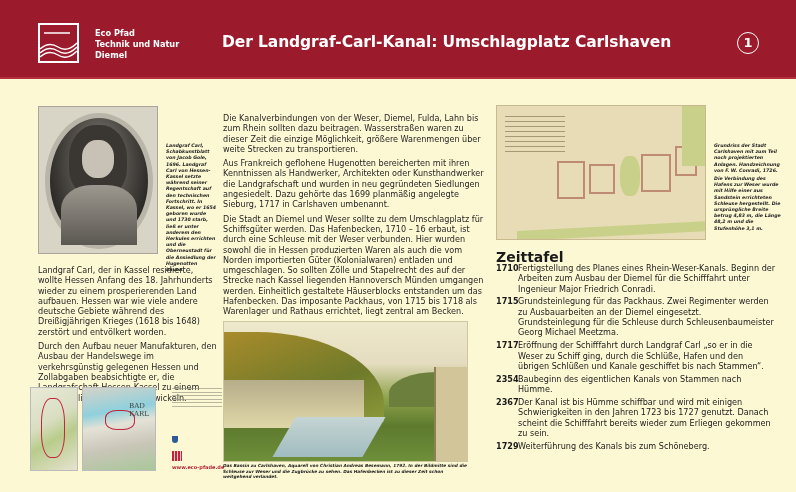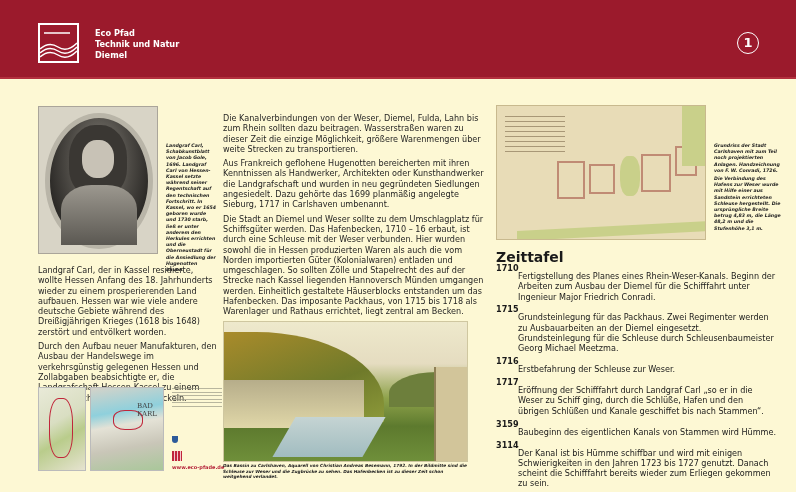--- a/index.html
+++ b/index.html
@@ -16,21 +16,21 @@
   .portrait { position: absolute; left: 38px; top: 106px; width: 120px; height: 148px; background: #d8d4c6; border: 1px solid #aaa59a; overflow: hidden; }
   .portrait .frame { position: absolute; left: 6px; top: 6px; width: 108px; height: 136px; border-radius: 50%; border: 5px solid #b9b5a8; background: radial-gradient(ellipse at 50% 35%, #8e8a82 0%, #4d4a45 45%, #2b2926 75%); }
   .portrait .face { position: absolute; left: 43px; top: 33px; width: 32px; height: 38px; border-radius: 45%; background: #c8c2b6; }
   .portrait .hair { position: absolute; left: 30px; top: 18px; width: 58px; height: 72px; border-radius: 45% 45% 40% 40%; background: #3a3733; }
   .portrait .armor { position: absolute; left: 22px; top: 78px; width: 76px; height: 60px; border-radius: 40% 40% 0 0; background: linear-gradient(180deg,#9c988f,#5b5852); }
   .caption-side { position: absolute; font-size: 4.7px; line-height: 6.2px; font-style: italic; font-weight: bold; color: #222; }
 
   .body-text { position: absolute; font-size: 8.1px; line-height: 10.3px; color: #1f1f1f; }
   .body-text p { margin-bottom: 4px; }
 
-  .maps { position: absolute; left: 38px; top: 387px; width: 96px; height: 85px; }
+  .maps { position: absolute; left: 30px; top: 387px; width: 96px; height: 85px; }
   .map1 { position: absolute; left: 0; top: 0; width: 48px; height: 84px; background: linear-gradient(150deg,#e9ead8 0%,#d9dec2 40%,#b9cc8b 60%,#e6e3d0 100%); border: 1px solid #bbb; }
   .map2 { position: absolute; left: 52px; top: 0; width: 74px; height: 84px; background: linear-gradient(170deg,#d5d3c9 0%,#8fd0dc 30%,#e4e2d6 45%,#c9c6b8 70%,#a9c79a 100%); border: 1px solid #bbb; }
   .route { position: absolute; border: 1.5px solid #c0263a; border-radius: 40%; }
   .imprint { position: absolute; left: 172px; top: 388px; width: 50px; font-size: 2.6px; line-height: 3.6px; color: #555; }
   .qr { position: absolute; left: 172px; top: 451px; width: 10px; height: 10px; background: repeating-linear-gradient(90deg,#c0263a 0 2px,#f3c8cc 2px 3px); }
   .crest { position: absolute; left: 172px; top: 436px; width: 6px; height: 7px; background: #2d5b9a; border-radius: 0 0 3px 3px; }
   .url { position: absolute; left: 172px; top: 464px; font-size: 5px; color: #b5243a; font-weight: bold; }
 
   .painting { position: absolute; left: 223px; top: 321px; width: 245px; height: 141px; overflow: hidden; border: 1px solid #cfc7a0; background: linear-gradient(180deg,#eee9cc 0%,#e5dcc0 30%,#8ea24a 55%,#5d7a2e 75%,#6f8f3a 100%); }
   .painting .hill { position: absolute; left: 0; top: 10px; width: 160px; height: 90px; background: linear-gradient(160deg,#a98b2b,#6f7a2a 60%,#8d9a3a); border-radius: 0 80% 0 0; }
@@ -42,39 +42,40 @@
 
   .plan { position: absolute; left: 496px; top: 105px; width: 210px; height: 135px; background: #e8dcb7; border: 1px solid #c8b98e; overflow: hidden; }
   .plan .bed { position: absolute; border: 2px solid #c08b74; }
   .plan .green { position: absolute; background: #c9d08a; }
   .plan .script { position: absolute; left: 8px; top: 6px; width: 60px; height: 40px; background: repeating-linear-gradient(180deg,transparent 0 4px,#7d6a4c 4px 5px); opacity: .6; }
 
   .zeittafel-title { position: absolute; left: 496px; top: 249px; font-size: 14px; font-weight: bold; }
   .timeline { position: absolute; left: 496px; top: 263px; width: 280px; font-size: 8.1px; line-height: 10.3px; }
   .tl-row { display: flex; margin-bottom: 2.6px; justify-content: flex-end; }
   .tl-year { width: 22px; flex: none; font-weight: bold; }
-  .tl-text { flex: 1; margin-top: 8px; }
+  .tl-text { flex: 1; }
 </style>
 </head>
 <body>
 
 <div class="header">
   <div class="logo-box">
     <svg width="37" height="36" viewBox="0 0 37 36">
       <line x1="4" y1="8" x2="30" y2="8" stroke="#fff" stroke-width="1.5"></line>
       <path d="M0 24 Q9 16 18 22 T37 18" stroke="#fff" stroke-width="1.5" fill="none"></path>
       <path d="M0 28 Q9 20 18 26 T37 22" stroke="#fff" stroke-width="1.5" fill="none"></path>
       <path d="M0 32 Q9 24 18 30 T37 26" stroke="#fff" stroke-width="1.5" fill="none"></path>
     </svg>
   </div>
   <div class="brand">
     <div>Eco Pfad</div>
     <div>Technik und Natur</div>
     <div>Diemel</div>
   </div>
+  <div class="title">Der Landgraf-Carl-Kanal: Umschlagplatz Carlshaven</div>
   <div class="number-badge">1</div>
 </div>
 
 <div class="portrait">
   <div class="frame"></div>
   <div class="hair"></div>
   <div class="face"></div>
   <div class="armor"></div>
 </div>
 <div class="caption-side" style="left:166px; top:143px; width:50px;">Landgraf Carl, Schabkunstblatt von Jacob Gole, 1696. Landgraf Carl von Hessen-Kassel setzte während seiner Regentschaft auf den technischen Fortschritt. In Kassel, wo er 1654 geboren wurde und 1730 starb, ließ er unter anderem den Herkules errichten und die Oberneustadt für die Ansiedlung der Hugenotten bauen.</div>
@@ -135,33 +136,29 @@
 <div class="timeline">
   <div class="tl-row">
       <span class="tl-year">1710</span>
       <span class="tl-text">Fertigstellung des Planes eines Rhein-Weser-Kanals. Beginn der Arbeiten zum Ausbau der Diemel für die Schifffahrt unter Ingenieur Major Friedrich Conradi.</span>
     </div>
   <div class="tl-row">
       <span class="tl-year">1715</span>
       <span class="tl-text">Grundsteinlegung für das Packhaus. Zwei Regimenter werden zu Ausbauarbeiten an der Diemel eingesetzt. Grundsteinlegung für die Schleuse durch Schleusenbaumeister Georg Michael Meetzma.</span>
     </div>
   <div class="tl-row">
-      <span class="tl-year">1716</span>
-      <span class="tl-text">Erstbefahrung der Schleuse zur Weser.</span>
-    </div>
-  <div class="tl-row">
       <span class="tl-year">1717</span>
       <span class="tl-text">Eröffnung der Schifffahrt durch Landgraf Carl „so er in die Weser zu Schiff ging, durch die Schlüße, Hafen und den übrigen Schlüßen und Kanale geschiffet bis nach Stammen“.</span>
     </div>
   <div class="tl-row">
-      <span class="tl-year">3159</span>
-      <span class="tl-text">Baubeginn des eigentlichen Kanals von Stammen wird Hümme.</span>
+      <span class="tl-year">2354</span>
+      <span class="tl-text">Baubeginn des eigentlichen Kanals von Stammen nach Hümme.</span>
     </div>
   <div class="tl-row">
-      <span class="tl-year">3114</span>
+      <span class="tl-year">2367</span>
       <span class="tl-text">Der Kanal ist bis Hümme schiffbar und wird mit einigen Schwierigkeiten in den Jahren 1723 bis 1727 genutzt. Danach scheint die Schifffahrt bereits wieder zum Erliegen gekommen zu sein.</span>
     </div>
   <div class="tl-row">
       <span class="tl-year">1729</span>
       <span class="tl-text">Weiterführung des Kanals bis zum Schöneberg.</span>
     </div>
 
 </div>
 
 </body></html>

